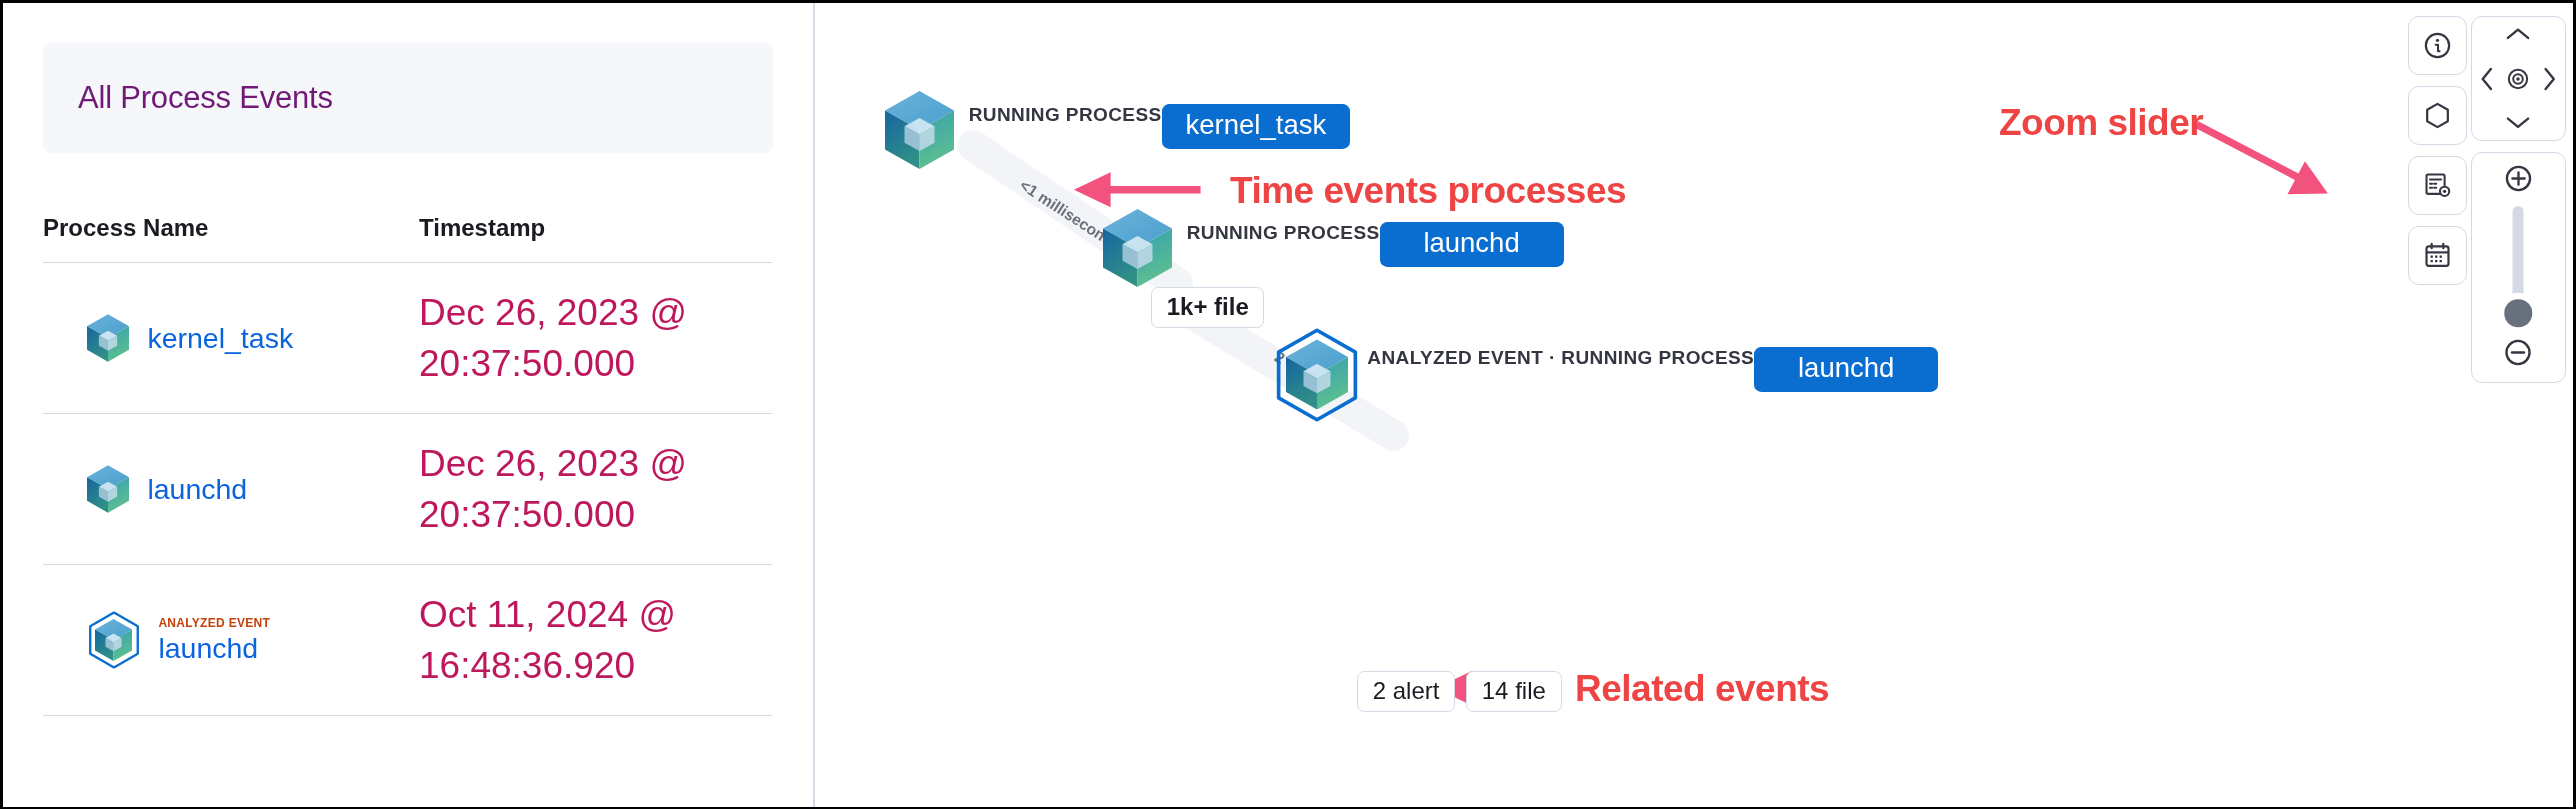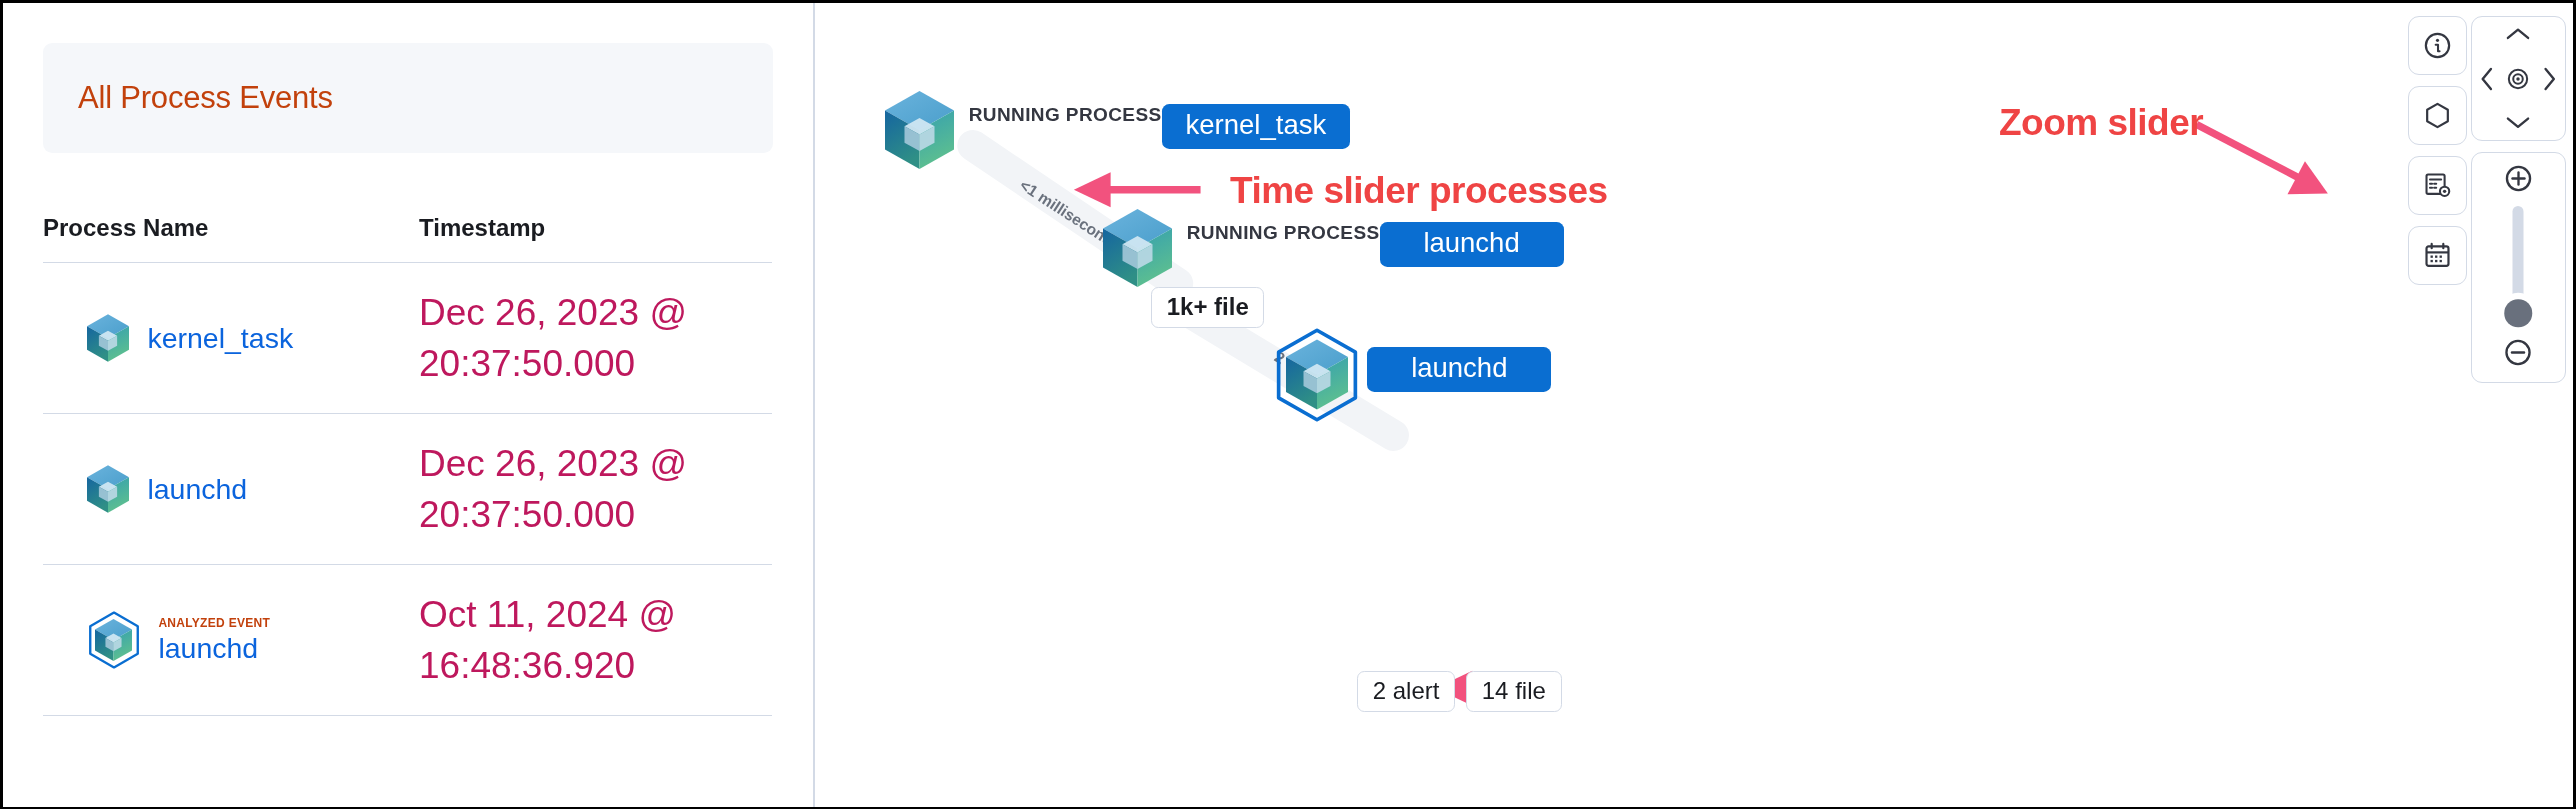--- a/index.html
+++ b/index.html
@@ -32,21 +32,21 @@
     height: 110px;
     background: #f5f7fa;
     border-radius: 9.2px;
     display: flex;
     align-items: center;
     padding-left: 35px;
   }
   .panel-title {
     font-size: 31px;
     font-weight: 400;
-    color: #c2410c;
+    color: #701a75;
     letter-spacing: -0.2px;
   }
 
   .events-table {
     margin: 8px 40px;
     width: calc(100% - 81px);
     border-collapse: collapse;
   }
   .events-table th {
     text-align: left;
@@ -434,29 +434,31 @@
           <polygon points="46,13 46,39 23,52 23,26" fill="url(#g1r)"></polygon>
           <polygon points="23,18 33,23.5 23,29 13,23.5" fill="#cfe6f2" opacity="0.95"></polygon>
           <polygon points="13,23.5 23,29 23,40 13,34.5" fill="#9dc4d6" opacity="0.95"></polygon>
           <polygon points="33,23.5 33,34.5 23,40 23,29" fill="#b6d7e3" opacity="0.95"></polygon>
         </svg>
         <svg class="hexring" width="86" height="95" viewBox="0 0 94 104">
           <polygon points="47,3 89,27 89,77 47,101 5,77 5,27" fill="none" stroke="#0a6ed1" stroke-width="4" stroke-linejoin="round"></polygon>
         </svg>
       </span>
       <div class="node-label-block" style="margin-left:7.3px; margin-top:20px;">
+        <span class="node-kind">ANALYZED EVENT · RUNNING PROCESS</span>
         <span class="node-pill wide">launchd</span>
       </div>
     </div>
     <div class="chip-row" style="left:542px; top:668px;">
       <span class="chip">2 alert</span>
       <span class="chip">14 file</span>
     </div>
 
-    <div class="anno" style="left:415px; top:167px;">Time slider processes</div>
+    <div class="anno" style="left:415px; top:167px;">Time events processes</div>
+    <div class="anno" style="left:760px; top:665px;">Related events</div>
     <div class="anno" style="left:1184px; top:99px;">Zoom slider</div>
 
     <div class="tool-col" style="right:106px; top:13px;">
       <div class="tool-btn">
         <svg class="ico" width="31" height="31" viewBox="0 0 24 24">
           <circle cx="12" cy="12" r="9" fill="none" stroke="#343741" stroke-width="1.7"></circle>
           <circle cx="12" cy="8" r="1.2" fill="#343741"></circle>
           <path d="M10.6 11.4h1.8v5h1.2" fill="none" stroke="#343741" stroke-width="1.6" stroke-linecap="round" stroke-linejoin="round"></path>
         </svg>
       </div>

